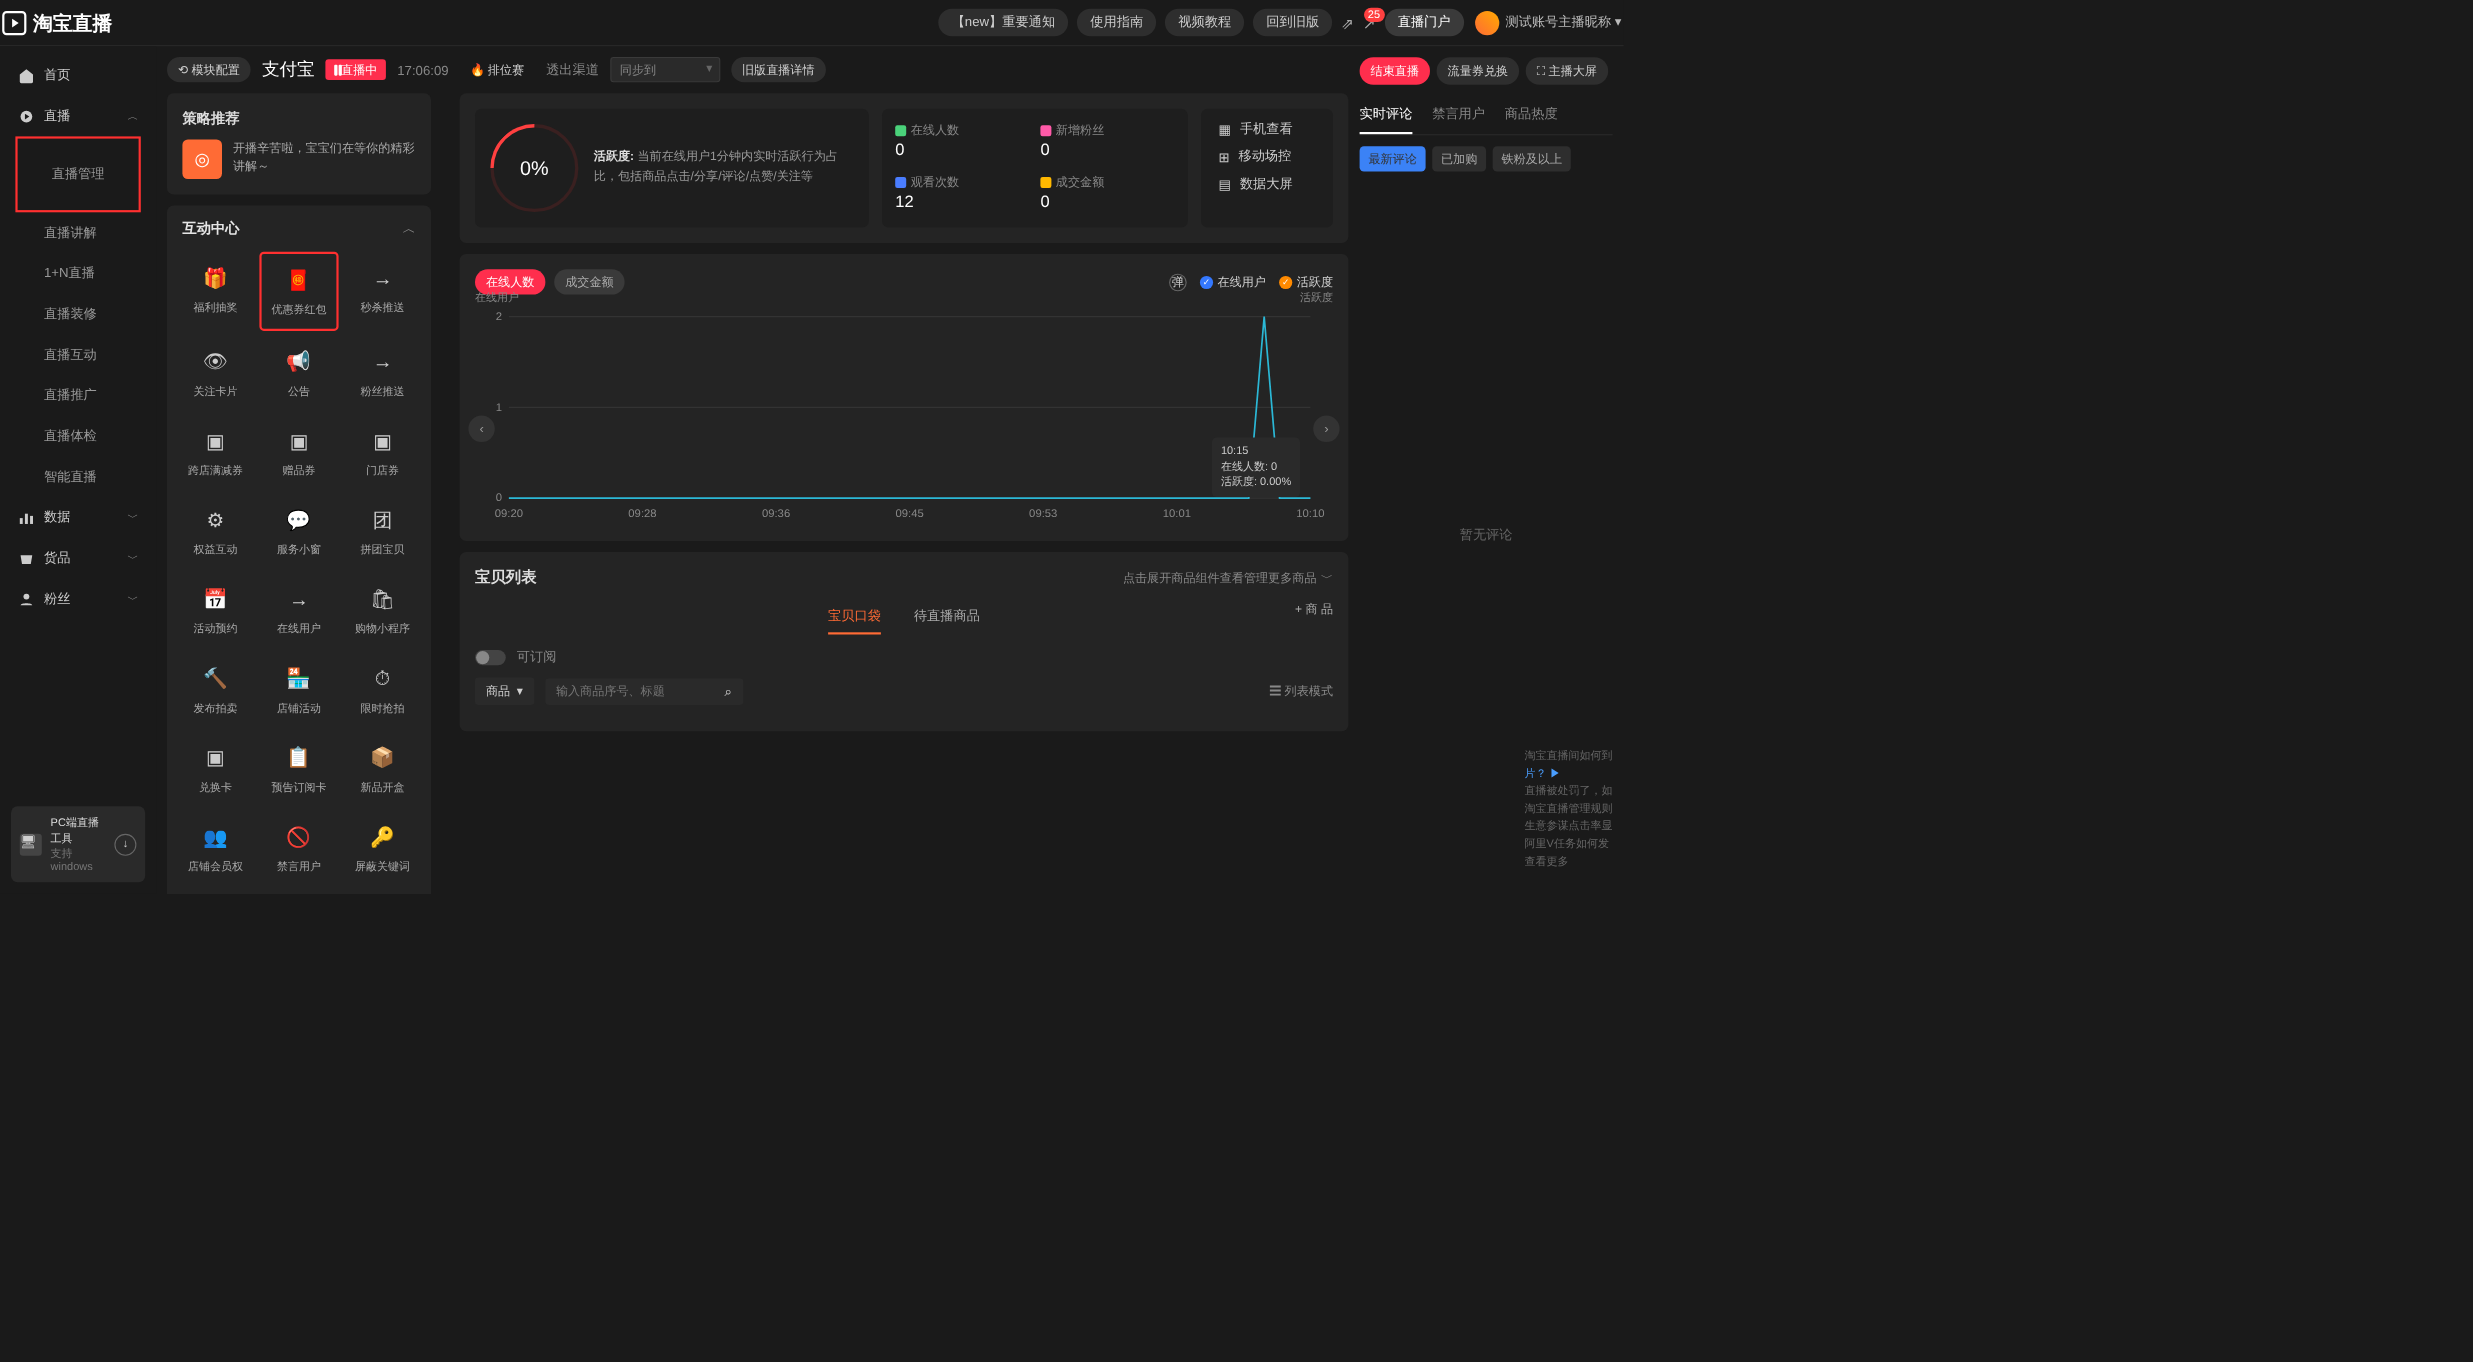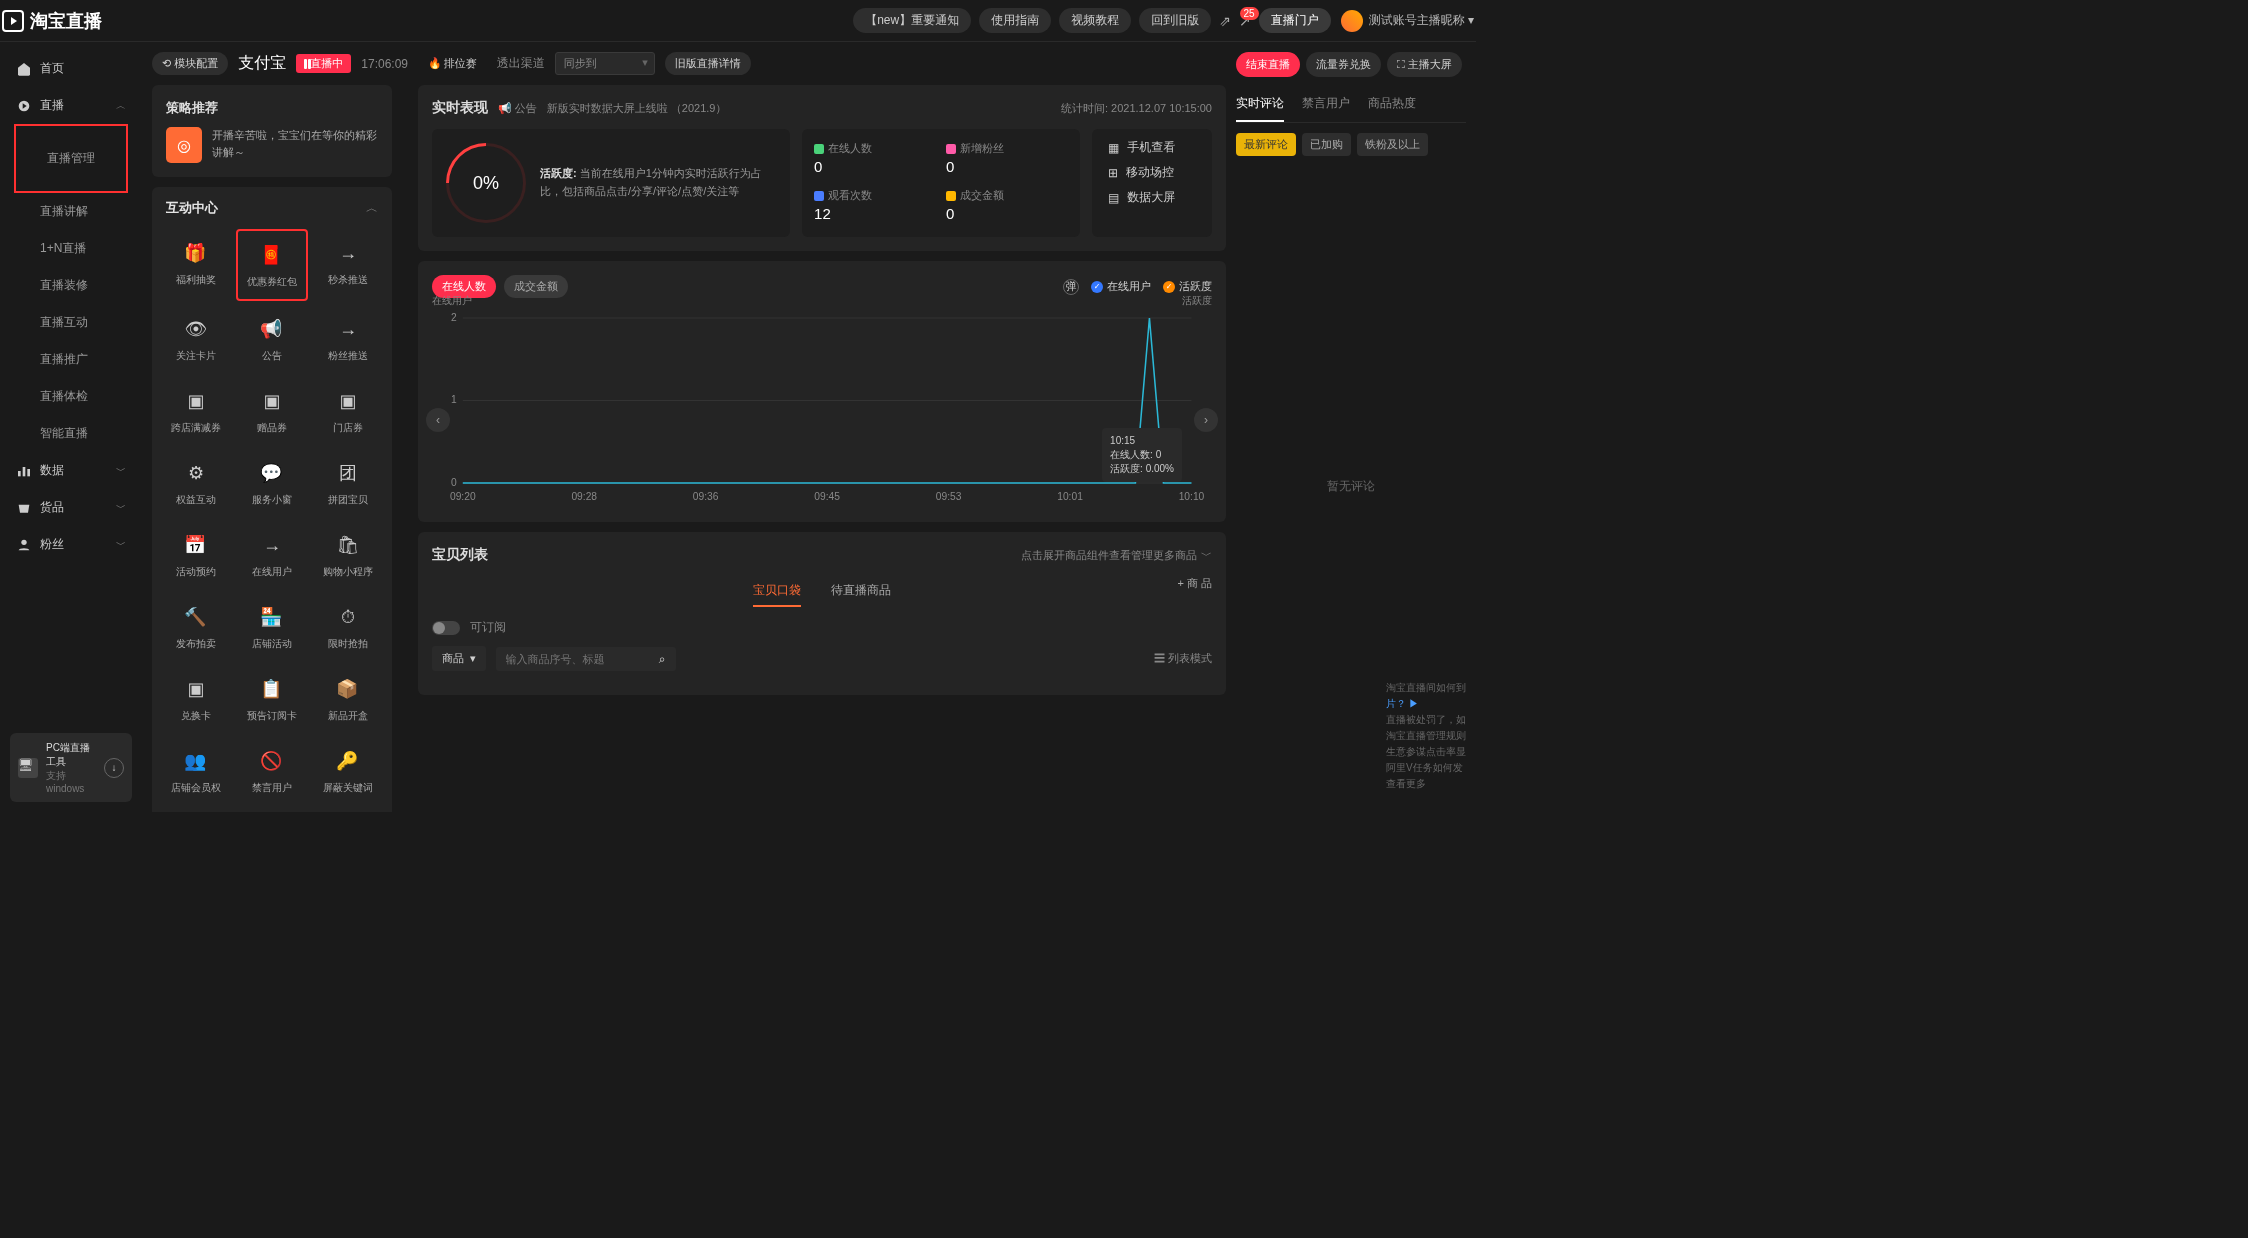--- a/index.html
+++ b/index.html
@@ -111,21 +111,21 @@
 .qmark { width:13px; height:13px; border:1px solid #666; border-radius:50%; display:flex; align-items:center; justify-content:center; font-size:9px; }
 .rightcol { width:240px; padding:10px 10px 10px 0; display:flex; flex-direction:column; }
 .right-actions { display:flex; gap:6px; margin-bottom:10px; }
 .rbtn { padding:5px 10px; border-radius:14px; font-size:11px; background:#2e2e2e; cursor:pointer; white-space:nowrap; }
 .rbtn.danger { background:#ff2e4d; color:#fff; }
 .right-tabs { display:flex; gap:18px; border-bottom:1px solid #2a2a2a; margin-bottom:10px; }
 .rtab { padding:8px 0; font-size:12px; color:#888; cursor:pointer; }
 .rtab.active { color:#fff; border-bottom:2px solid #fff; }
 .filter-chips { display:flex; gap:6px; margin-bottom:14px; }
 .fchip { padding:4px 8px; border-radius:4px; background:#2e2e2e; font-size:11px; color:#aaa; cursor:pointer; }
-.fchip.active { background:#eab308; color:#333; }
+.fchip.active { background:#3b82f6; color:#333; }
 .empty { flex:1; display:flex; align-items:center; justify-content:center; color:#666; font-size:12px; }
 .faq { position:absolute; right:0; bottom:20px; width:90px; font-size:10px; color:#666; line-height:1.6; }
 .faq-item { white-space:nowrap; overflow:hidden; text-overflow:ellipsis; }
 .faq-item.hi { color:#4a9eff; }
 </style>
 </head>
 <body>
 
 <div class="app">
   <div class="topbar">
@@ -329,27 +329,20 @@
                   </div>
                   <div class="int-cell"></div>
                   <div class="int-cell"></div>
                   <div class="int-cell"></div>
                 </div>
             </div>
           </div>
 
           <div class="metrics-col">
             <div class="panel realtime">
-              <div class="rt-head">
-                <h3>实时表现</h3>
-                <span class="announce">📢 <span>公告</span></span>
-                <span class="announce">新版实时数据大屏上线啦 （2021.9）</span>
-                <span style="flex:1"></span>
-                <span class="announce"><span>统计时间:</span> <span>2021.12.07 10:15:00</span></span>
-              </div>
               <div class="rt-stats">
                 <div class="gauge-box">
                   <div class="gauge">0%</div>
                   <div class="gauge-desc"><b>活跃度:</b> <span>当前在线用户1分钟内实时活跃行为占比，包括商品点击/分享/评论/点赞/关注等</span></div>
                 </div>
                 <div class="stat-grid" id="stat-grid">
                     <div class="stat">
                       <div class="stat-label"><span class="stat-dot" style="background:#4ad27a"></span>在线人数</div>
                       <div class="stat-val">0</div>
                     </div>

